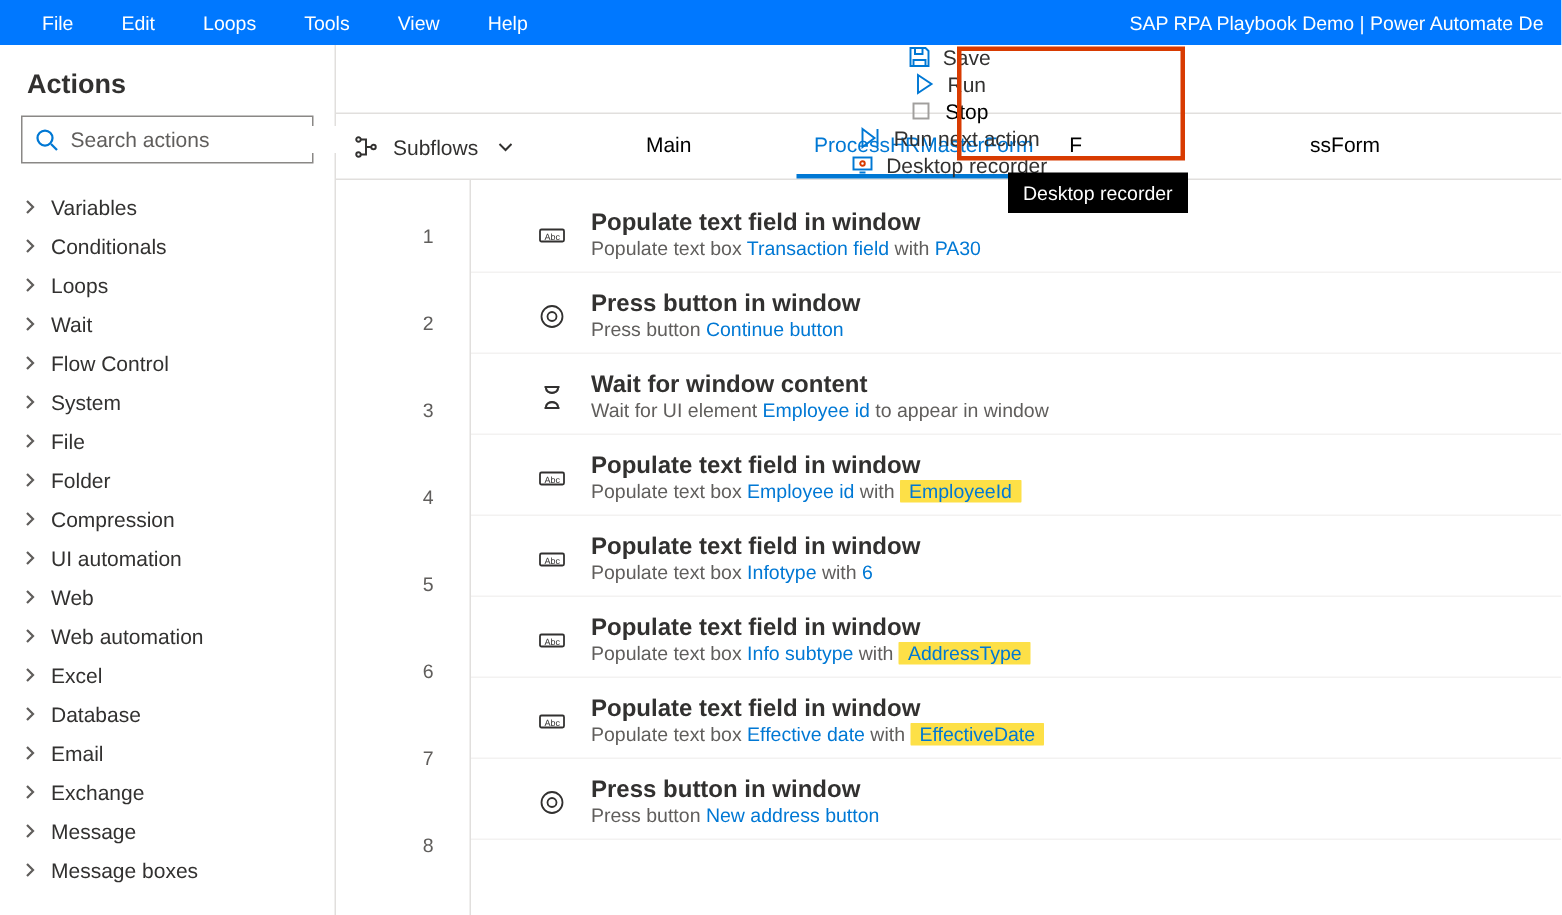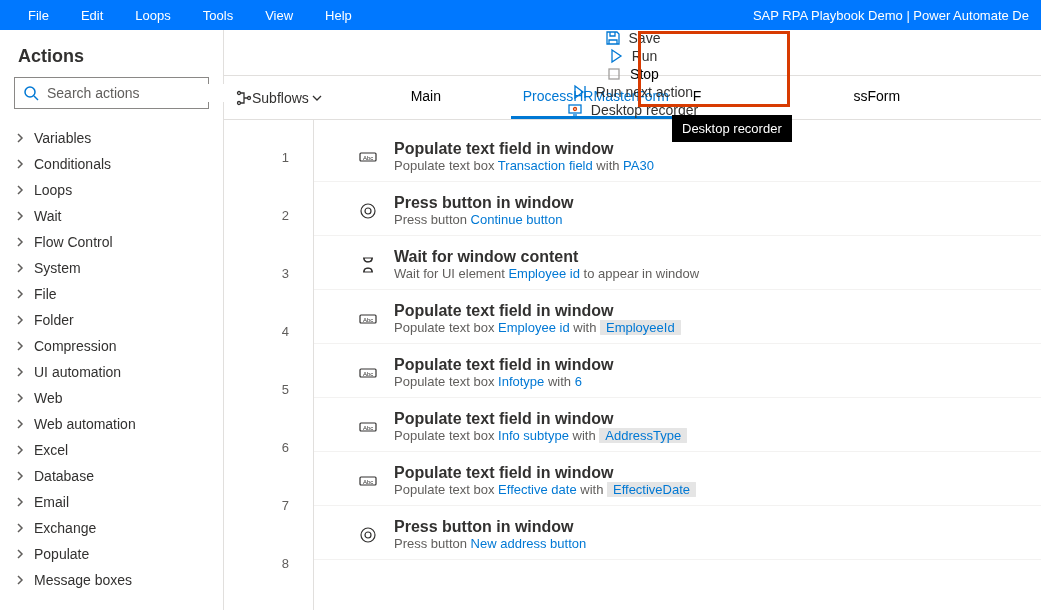--- a/index.html
+++ b/index.html
@@ -22,37 +22,37 @@
   .side-item svg { width:12px; height:12px; fill:none; stroke:#605e5c; stroke-width:1.5; flex-shrink:0; }
   .main { flex:1; display:flex; flex-direction:column; position:relative; min-width:0; }
   .toolbar { height:46px; display:flex; align-items:center; padding:0 10px; gap:2px; border-bottom:1px solid #e1dfdd; position:relative;flex-direction:column; }
   .tbtn { display:flex; align-items:center; gap:8px; padding:0 12px; height:32px; font-size:14px; cursor:pointer; white-space:nowrap; }
   .tbtn svg { width:16px; height:16px; fill:none; stroke:#0078d4; stroke-width:1.3; }
   .tbtn.disabled svg { stroke:#a19f9d; }
   .tbtn.disabled { color:#000000; }
   .highlight-box { position:absolute; border:3px solid #d83b01; top:1px; height:76px; pointer-events:none; z-index:3; }
   .tooltip { position:absolute; background:#000; color:#fff; font-size:13px; padding:6px 10px; z-index:4; white-space:nowrap; }
   .tabrow { display:flex; align-items:stretch; border-bottom:1px solid #e1dfdd; height:44px; }
-  .subflows { display:flex; align-items:center; padding:0 16px 0 12px; font-size:14px; cursor:pointer; border-right:0px solid #e1dfdd; }
+  .subflows { display:flex; align-items:center; gap:10px; padding:0 16px 0 12px; font-size:14px; cursor:pointer; border-right:0px solid #e1dfdd; }
   .subflows svg { width:16px; height:16px; fill:none; stroke:#323130; stroke-width:1.3; }
   .tab { width:170px; display:flex; align-items:center; justify-content:center; font-size:14px; color:#000000; cursor:pointer; border-bottom:3px solid transparent; }
   .tab.active { color:#0078d4; border-bottom-color:#0078d4; }
   .tab.truncated { width:auto; padding:0 12px; }
   .designer { flex:1; display:flex; overflow:auto; }
   .linenums { width:90px; flex-shrink:0; border-right:1px solid #e1dfdd; padding-top:8px; }
   .linenum { height:58px; display:flex; align-items:center; justify-content:flex-end; padding-right:24px; color:#605e5c; font-size:13px; }
   .steps { flex:1; padding-top:8px; min-width:0; }
   .step { display:flex; align-items:center; height:50px; margin:4px 0; padding:0 20px 0 42px; gap:14px; border-bottom:1px solid #f3f2f1; }
   .step-icon { width:24px; height:24px; display:flex; align-items:center; justify-content:center; flex-shrink:0; }
   .step-icon svg { width:20px; height:20px; fill:none; stroke:#323130; stroke-width:1.2; }
   .step-text { flex:1; min-width:0; }
   .step-title { font-weight:600; font-size:16px; }
   .step-desc { font-size:13px; color:#605e5c; white-space:nowrap; overflow:hidden; text-overflow:ellipsis; }
   .step-desc .link { color:#0078d4; }
-  .step-desc .chip { color:#0078d4; background:#e5e5e5; padding:1px 6px; border-radius:2px; }
+  .step-desc .chip { color:#0078d4; background:#fde047; padding:1px 6px; border-radius:2px; }
 </style>
 </head>
 <body>
 
 <div class="menubar">
   <div class="menu-left" id="menu-left">
       <div class="menu-item">File</div>
       <div class="menu-item">Edit</div>
       <div class="menu-item">Loops</div>
       <div class="menu-item">Tools</div>
@@ -169,21 +169,21 @@
         <div class="side-item">
           <svg viewBox="0 0 12 12">
             <path d="M4 2l4 4-4 4"></path>
           </svg>
           <span>Exchange</span>
         </div>
         <div class="side-item">
           <svg viewBox="0 0 12 12">
             <path d="M4 2l4 4-4 4"></path>
           </svg>
-          <span>Populate</span>
+          <span>Message</span>
         </div>
         <div class="side-item">
           <svg viewBox="0 0 12 12">
             <path d="M4 2l4 4-4 4"></path>
           </svg>
           <span>Message boxes</span>
         </div>
       </div>
   </div>
 

